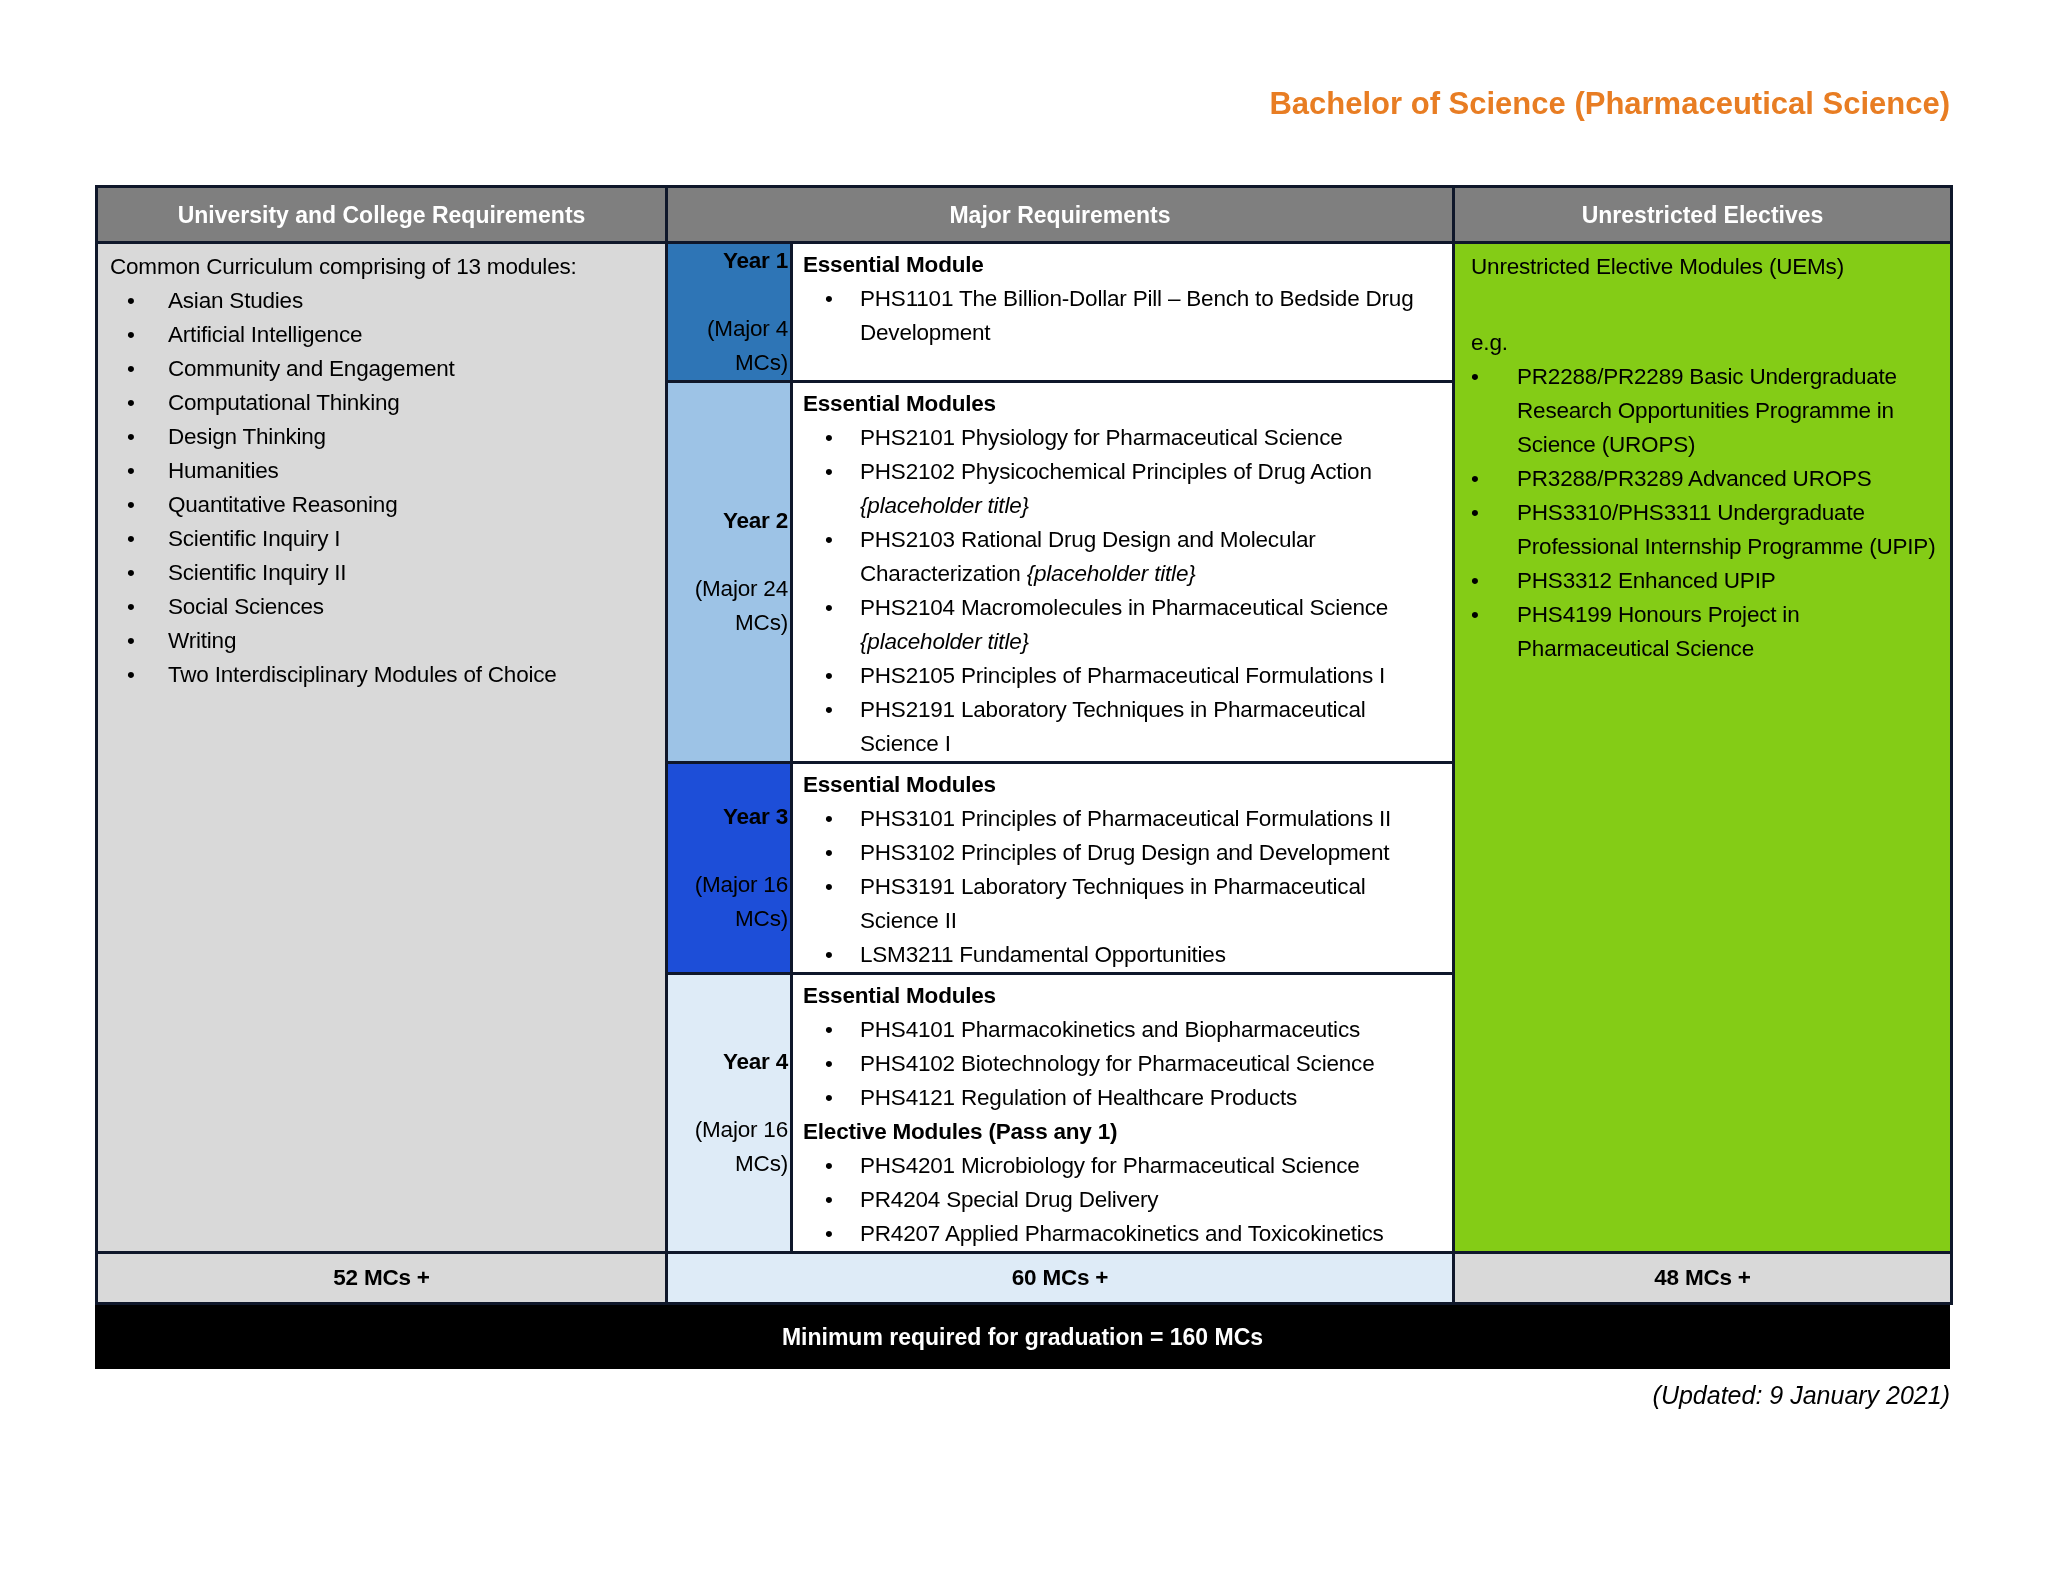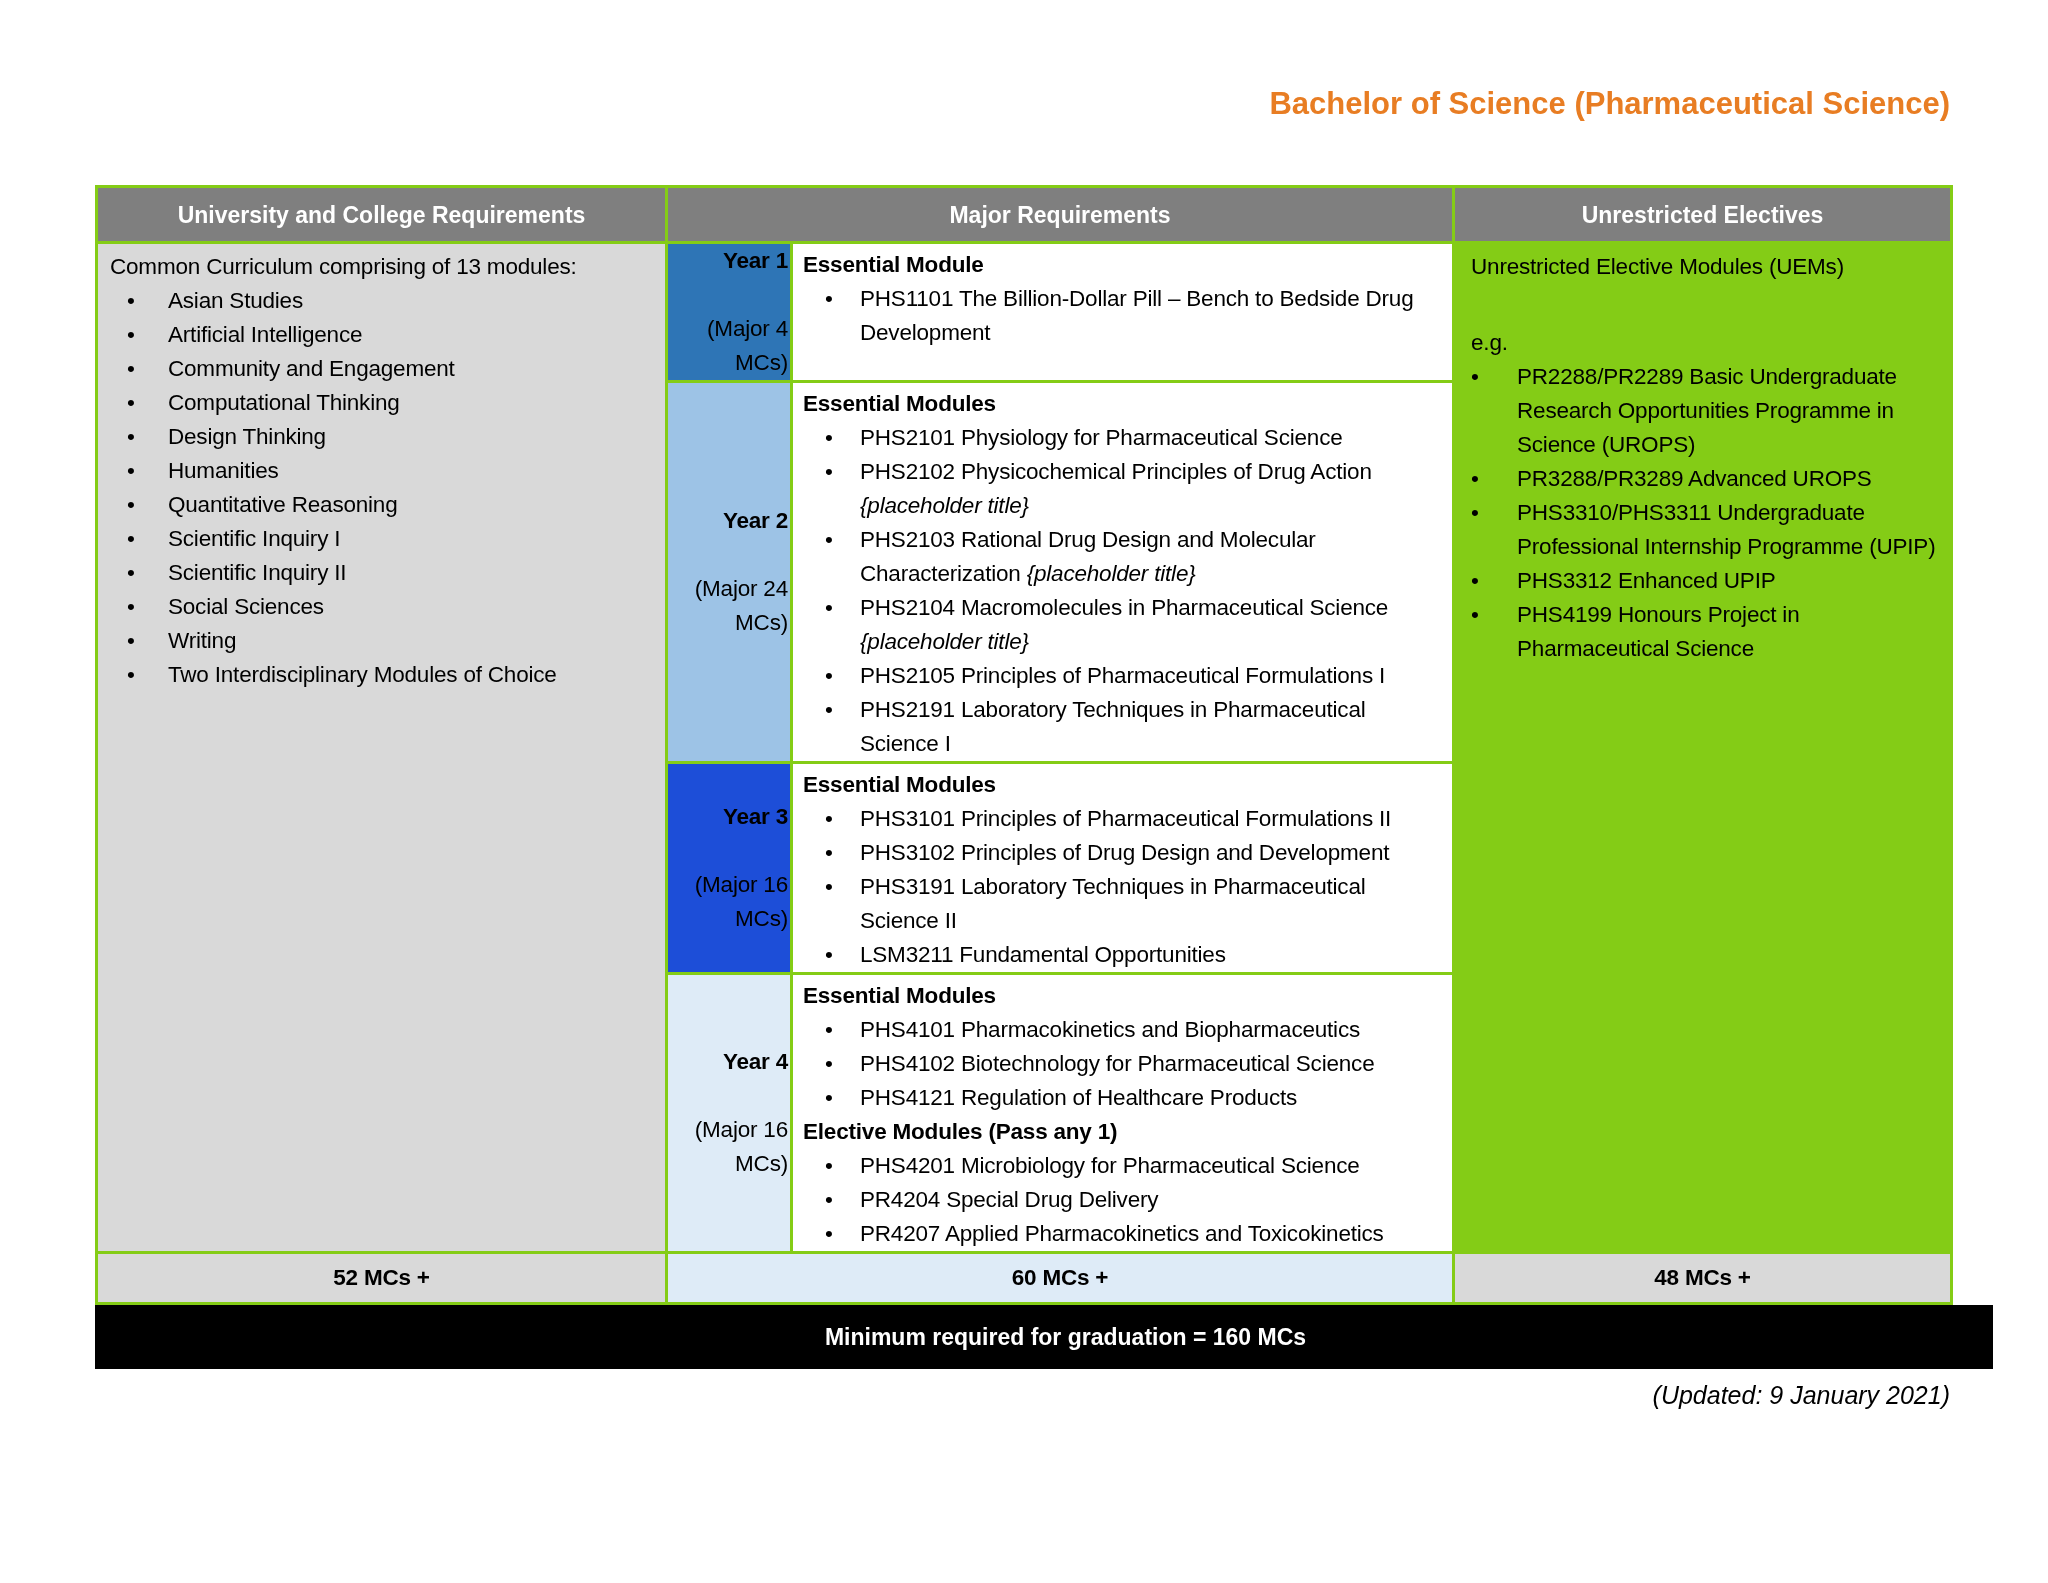--- a/index.html
+++ b/index.html
@@ -25,21 +25,21 @@
     border-collapse:collapse;
     table-layout:fixed;
     width:1855px;
     margin-left:95px;
     margin-top:58px;
     font-size:22.5px;
     letter-spacing:-0.2px;
     line-height:34px;
   }
   table.curriculum th, table.curriculum td{
-    border:3px solid #84cc16;
+    border:3px solid #0f172a;
     overflow:hidden;
   }
   tr.header-row th{
     height:51px;
     color:#ffffff;
     font-weight:bold;
     font-size:23px;
     text-align:center;
     letter-spacing:0;
   }
@@ -243,19 +243,19 @@
           </td>
     </tr>
     <tr class="totals-row">
       <td style="background: rgb(217, 217, 217);">52 MCs +</td>
       <td colspan="2" style="background: rgb(222, 235, 247);">60 MCs +</td>
       <td style="background: rgb(217, 217, 217);">48 MCs +</td>
     </tr>
   </tbody>
     </table>
 
-  <div class="black-bar" style="background: rgb(0, 0, 0); padding-left: 43px;">
+  <div class="black-bar" style="background: rgb(0, 0, 0);">
     <span>Minimum required for graduation = 160 MCs</span>
   </div>
 
   <div class="updated-note">(Updated: 9 January 2021)</div>
 
 </div>
 
 </body></html>

